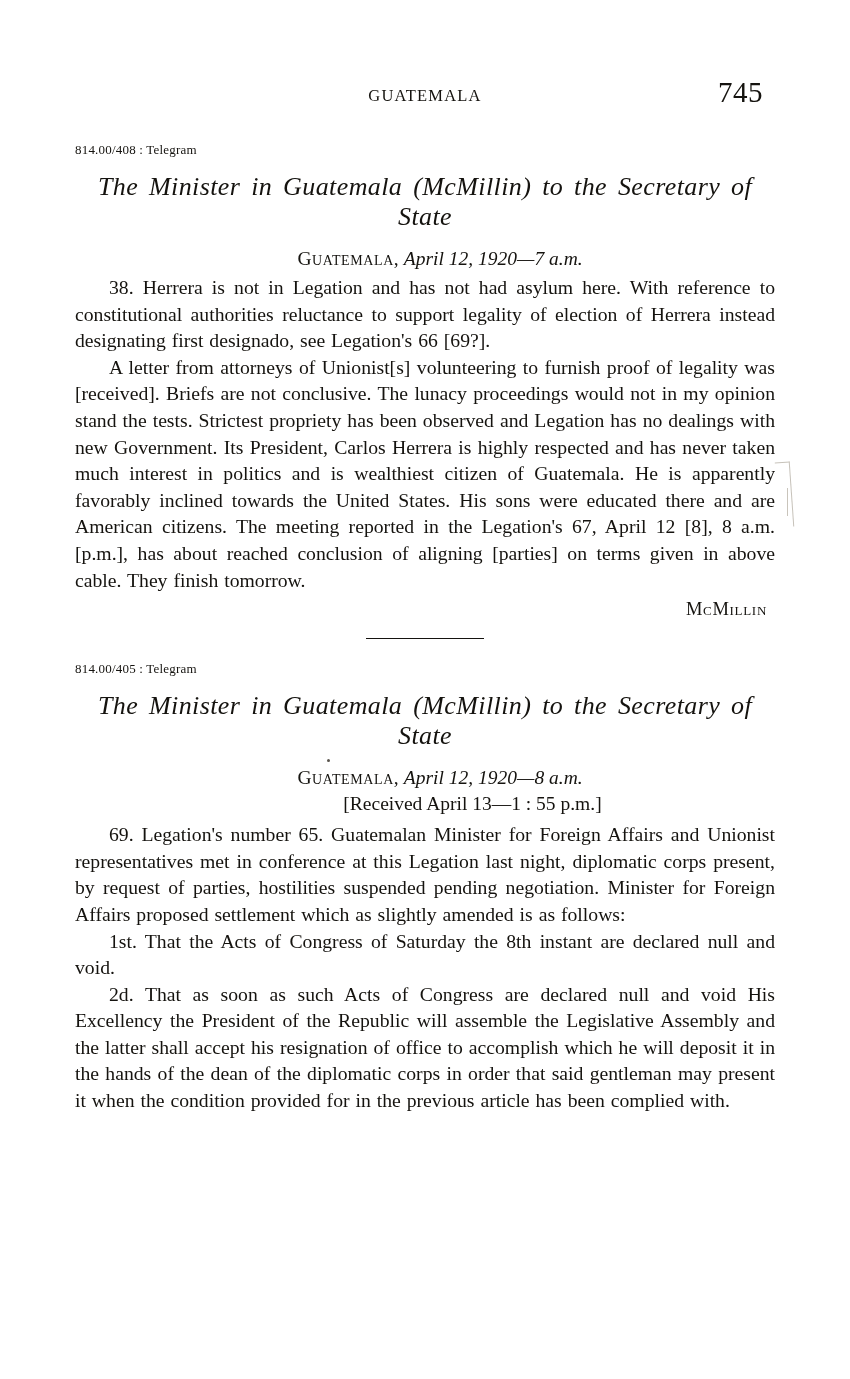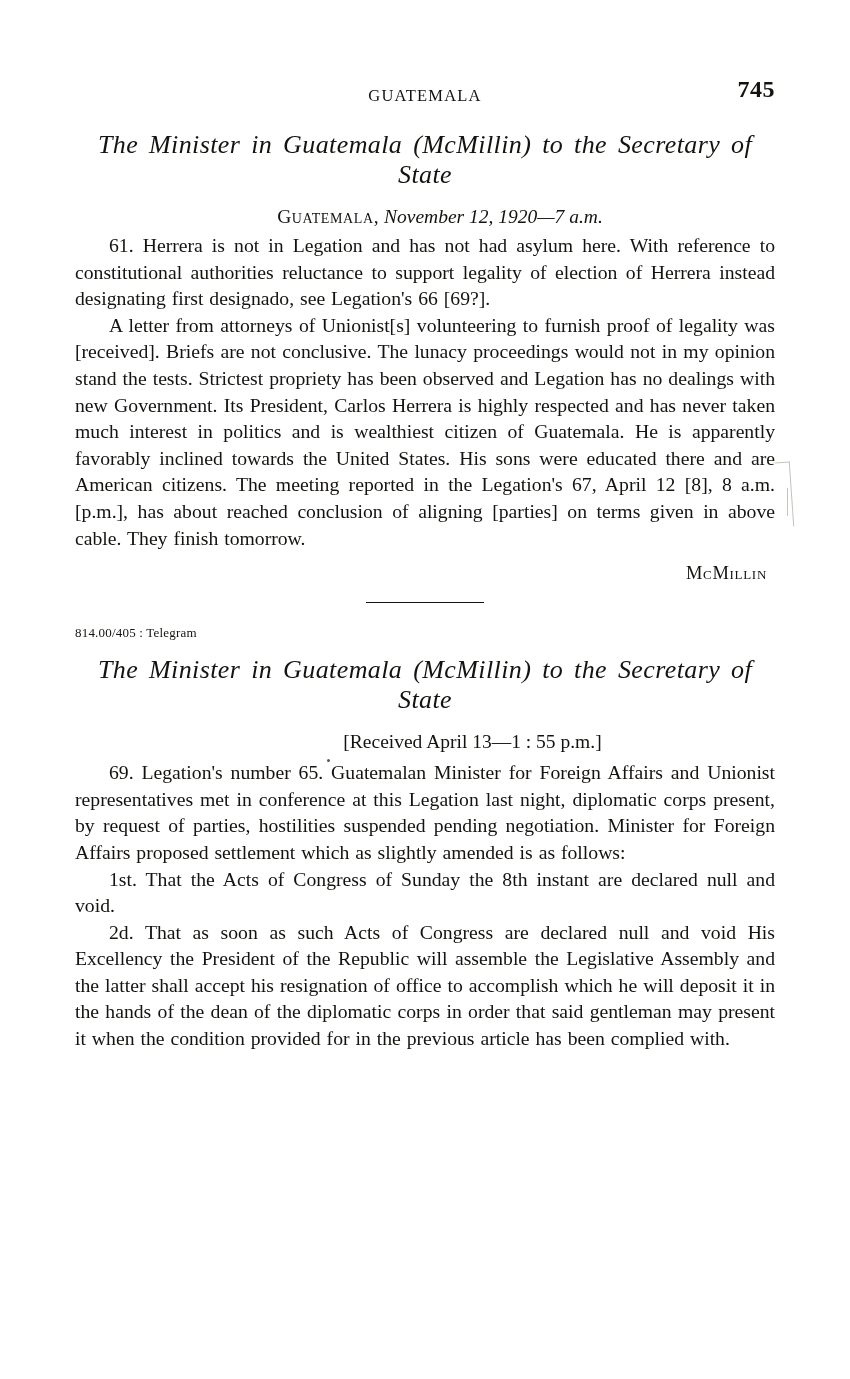--- a/index.html
+++ b/index.html
@@ -40,24 +40,24 @@
     right: 0;
     top: 6px;
     text-align: center;
     font-size: 16.5px;
     letter-spacing: 1.2px;
     font-variant: small-caps;
     text-transform: uppercase;
   }
   .page-number {
     position: absolute;
-    right: 0;
+    right: 12px;
     top: -4px;
-    font-size: 24px;
-    font-weight: bold;
+    font-size: 29px;
+    font-weight: normal;
     letter-spacing: 0.5px;
   }
   .filecode {
     font-size: 13px;
     letter-spacing: 0.2px;
     margin-top: 22px;
     margin-bottom: 14px;
   }
   .doc-title {
     font-style: italic;
@@ -93,21 +93,21 @@
     margin: 0;
     word-spacing: 1px;
     -webkit-hyphens: none;
     hyphens: none;
   }
   .signature {
     text-align: right;
     font-size: 18.5px;
     font-variant: small-caps;
     letter-spacing: 0.7px;
-    margin-top: 12px;
+    margin-top: 6px;
     padding-right: 8px;
   }
   .divider {
     width: 118px;
     height: 0;
     border-top: 1.6px solid #15130f;
     margin: 18px auto 16px auto;
   }
   .stray-dot {
     position: absolute;
@@ -143,38 +143,43 @@
 
 <div class="page">
   <div class="content">
 
     <div class="running-head">
       <div class="head-title">GUATEMALA</div>
       <div class="page-number">745</div>
     </div>
 
     <div>
+      <div class="filecode">814.00/408 : Telegram</div>
       <div class="doc-title">The Minister in Guatemala (McMillin) to the Secretary of State</div>
       <div class="dateline">
         <span class="place">Guatemala,</span>
-        <span>November 12, 1920—7 a.m.</span>
+        <span>April 12, 1920—7 a.m.</span>
       </div>
-      <p class="body">61. Herrera is not in Legation and has not had asylum here. With reference to constitutional authorities reluctance to support legality of election of Herrera instead designating first designado, see Legation's 66 [69?].</p>
+      <p class="body">38. Herrera is not in Legation and has not had asylum here. With reference to constitutional authorities reluctance to support legality of election of Herrera instead designating first designado, see Legation's 66 [69?].</p>
       <p class="body">A letter from attorneys of Unionist[s] volunteering to furnish proof of legality was [received]. Briefs are not conclusive. The lunacy proceedings would not in my opinion stand the tests. Strictest propriety has been observed and Legation has no dealings with new Government. Its President, Carlos Herrera is highly respected and has never taken much interest in politics and is wealthiest citizen of Guatemala. He is apparently favorably inclined towards the United States. His sons were educated there and are American citizens. The meeting reported in the Legation's 67, April 12 [8], 8 a.m. [p.m.], has about reached conclusion of aligning [parties] on terms given in above cable. They finish tomorrow.</p>
       <div class="signature">McMillin</div>
     </div>
 
     <div class="divider"></div>
 
     <div>
       <div class="filecode">814.00/405 : Telegram</div>
       <div class="doc-title">The Minister in Guatemala (McMillin) to the Secretary of State</div>
+      <div class="dateline">
+        <span class="place">Guatemala,</span>
+        <span>April 12, 1920—8 a.m.</span>
+      </div>
       <div class="received">[Received April 13—1 : 55 p.m.]</div>
       <p class="body">69. Legation's number 65. Guatemalan Minister for Foreign Affairs and Unionist representatives met in conference at this Legation last night, diplomatic corps present, by request of parties, hostilities suspended pending negotiation. Minister for Foreign Affairs proposed settlement which as slightly amended is as follows:</p>
-      <p class="body">1st. That the Acts of Congress of Sunday the 8th instant are declared null and void.</p>
+      <p class="body">1st. That the Acts of Congress of Saturday the 8th instant are declared null and void.</p>
       <p class="body">2d. That as soon as such Acts of Congress are declared null and void His Excellency the President of the Republic will assemble the Legislative Assembly and the latter shall accept his resignation of office to accomplish which he will deposit it in the hands of the dean of the diplomatic corps in order that said gentleman may present it when the condition provided for in the previous article has been complied with.</p>
     </div>
 
   </div>
 
   <div class="stray-dot"></div>
   <div class="margin-mark"></div>
   <div class="margin-mark2"></div>
 </div>
 

